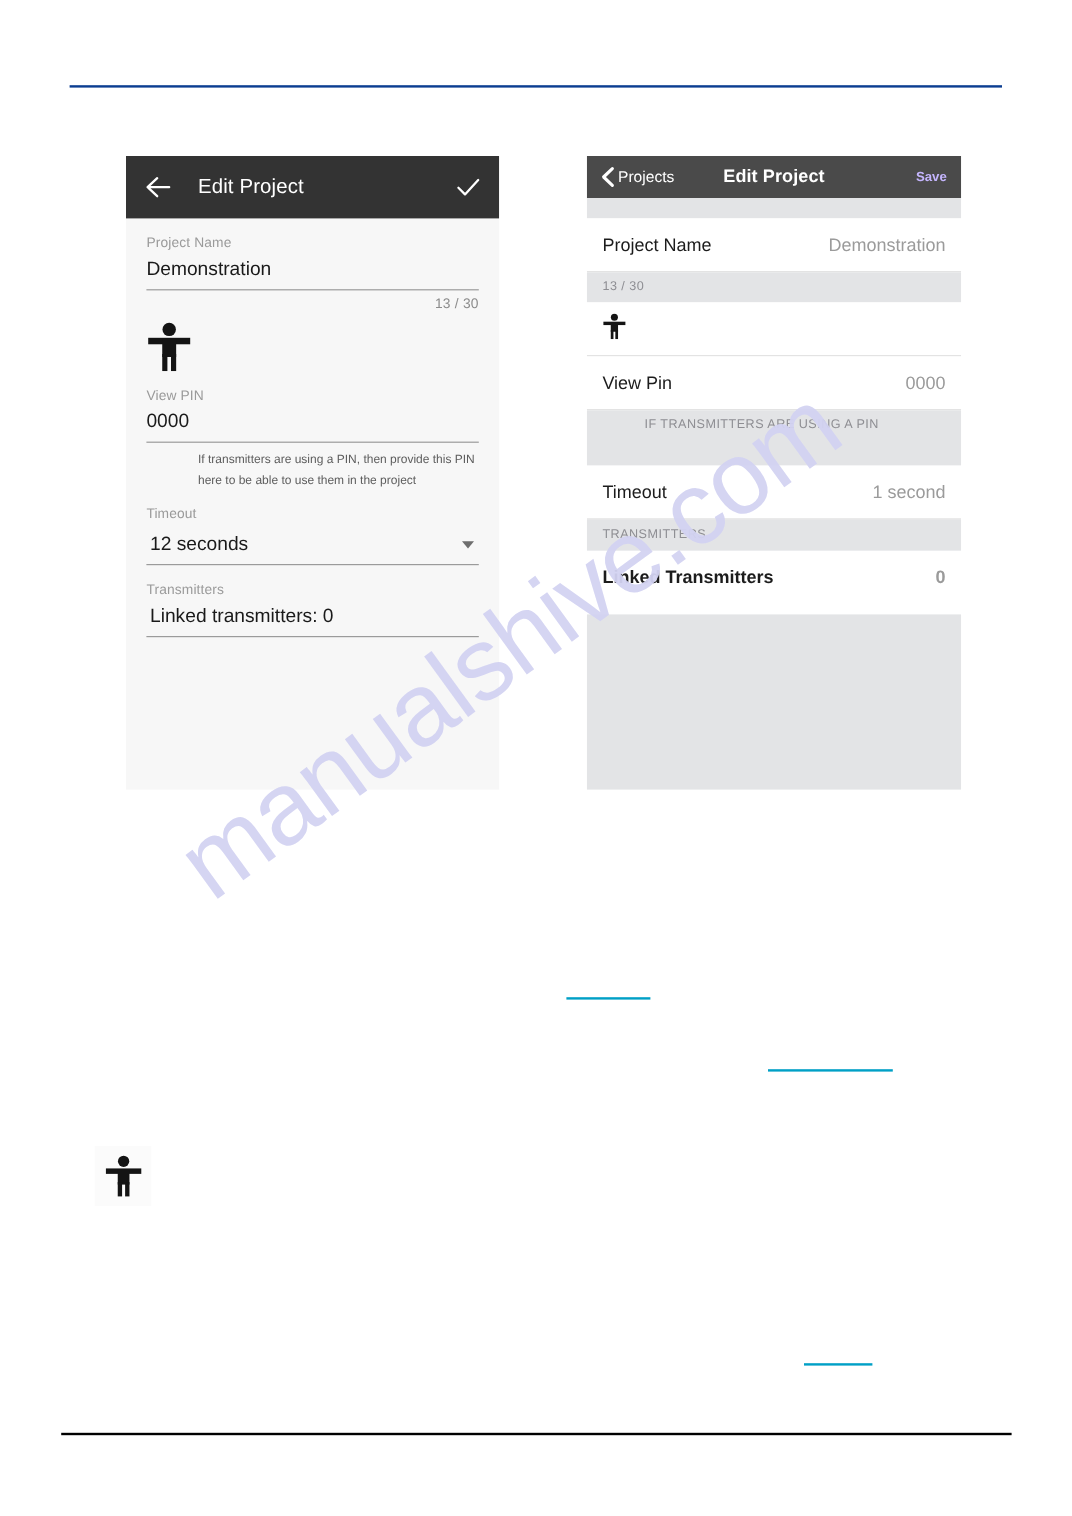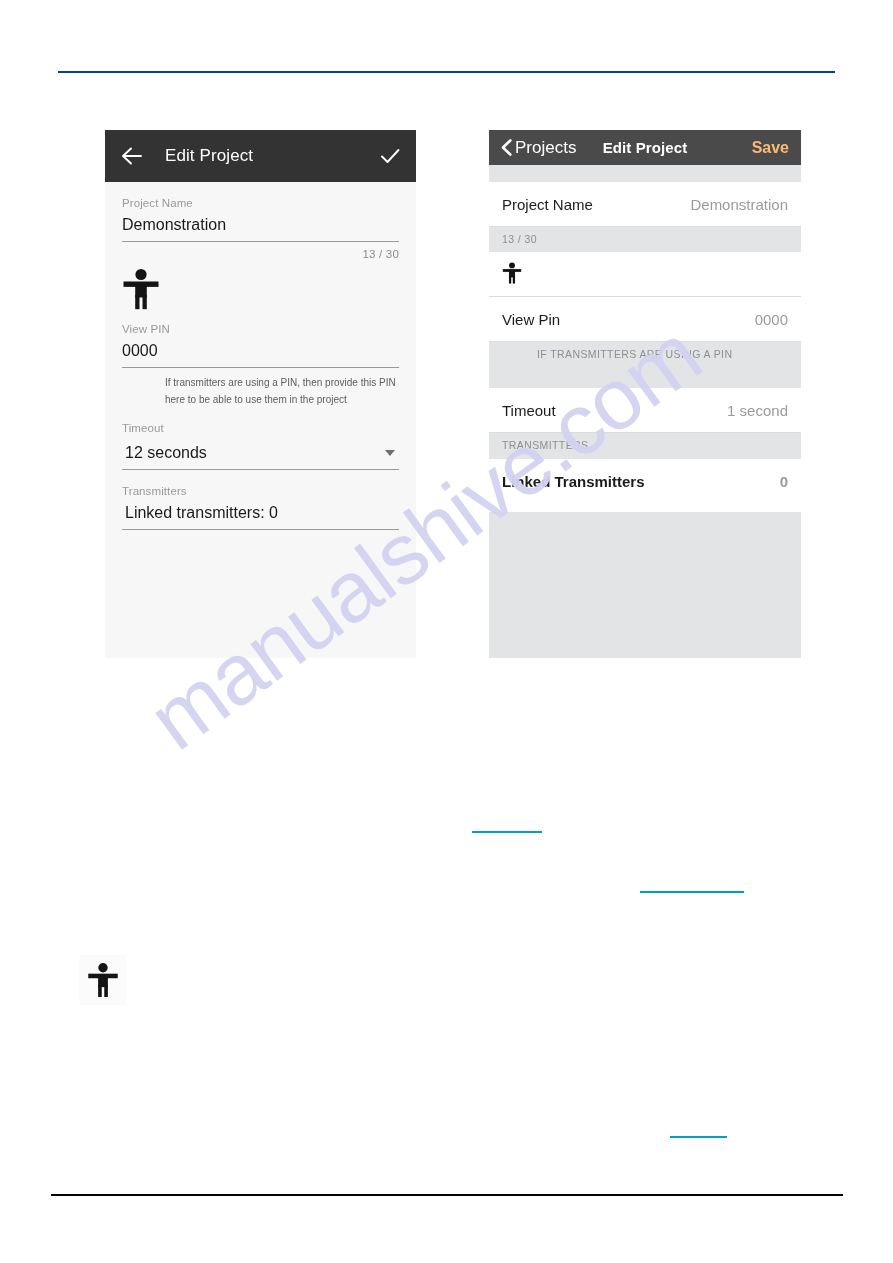--- a/index.html
+++ b/index.html
@@ -180,41 +180,41 @@
     background: #4a4a4a;
     display: flex;
     align-items: center;
     padding: 0 12px;
     position: relative;
   }
   .ios-back {
     display: flex;
     align-items: center;
     color: #ffffff;
-    font-size: 17px;
+    font-size: 13px;
     z-index: 2;
   }
   .ios-back-chevron {
     width: 11px;
     height: 17px;
     margin-right: 3px;
   }
   .ios-nav-title {
     position: absolute;
     left: 0; right: 0;
     text-align: center;
     color: #ffffff;
     font-size: 15px;
     font-weight: 700;
     letter-spacing: 0.1px;
   }
   .ios-save {
     margin-left: auto;
-    color: #fdba74;
-    font-size: 16px;
+    color: #c4b5fd;
+    font-size: 11px;
     font-weight: 700;
     z-index: 2;
   }
   .ios-gap {
     height: 17px;
     background: #e3e4e6;
   }
   .ios-row {
     height: 45px;
     background: #ffffff;

